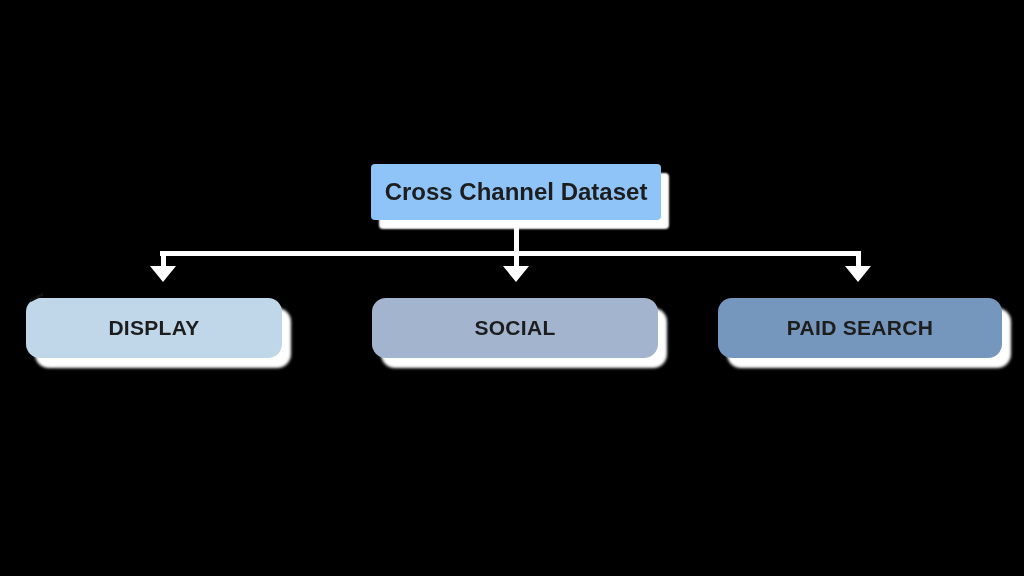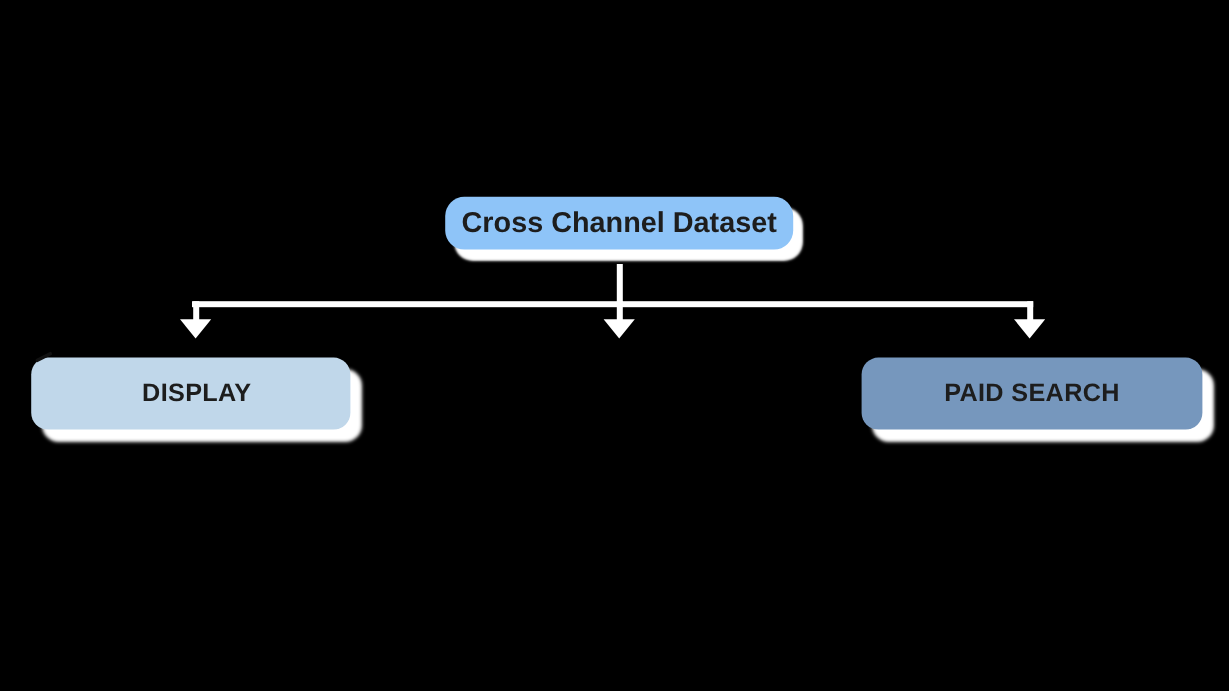--- a/index.html
+++ b/index.html
@@ -14,34 +14,34 @@
   .node {
     position: absolute;
     display: flex;
     align-items: center;
     justify-content: center;
     color: #1d1d1d;
     font-weight: bold;
     text-align: center;
   }
   .node-root {
-    left: 371px; top: 164px; width: 290px; height: 44px;
-    border-radius: 16px;
+    left: 371px; top: 164px; width: 290px; height: 56px;
+    border-radius: 4px;
     font-size: 24px;
     box-shadow: 8px 9px 2px #ffffff;
     text-align: right;
   }
   .node-child {
     top: 298px; height: 60px;
     border-radius: 14px;
     font-size: 21px;
     letter-spacing: 0.3px;
     box-shadow: 9px 10px 3px #ffffff;
   }
-  .node-display     { left: 26px;  width: 256px; padding-left: 10px; }
+  .node-display     { left: 26px;  width: 256px; }
   .node-social      { left: 372px; width: 286px; }
   .node-paid-search { left: 718px; width: 284px; }
 
   .line { position: absolute; background: #ffffff; }
   .stub-root   { left: 514px; top: 220px; width: 5px; height: 34px; }
   .hline       { left: 160px; top: 251px; width: 701px; height: 5px; }
   .drop-left   { left: 161px; top: 251px; width: 5px; height: 17px; }
   .drop-mid    { left: 514px; top: 251px; width: 5px; height: 17px; }
   .drop-right  { left: 856px; top: 251px; width: 5px; height: 17px; }
 
@@ -81,20 +81,23 @@
   <div class="line drop-mid"></div>
   <div class="line drop-right"></div>
   <div class="arrowhead arrowhead-left"></div>
   <div class="arrowhead arrowhead-mid"></div>
   <div class="arrowhead arrowhead-right"></div>
 
   <div class="node node-child node-display" style="background: rgb(192, 215, 234);">
     <span>DISPLAY</span>
   </div>
 
+  <div class="node node-child node-social" style="background: rgb(162, 180, 206);">
+    <span>SOCIAL</span>
+  </div>
 
   <div class="node node-child node-paid-search" style="background: rgb(118, 151, 189); align-items: center;">
     <span>PAID SEARCH</span>
   </div>
 
   <div class="artifact-tick"></div>
 
 </div>
 
 </body></html>

